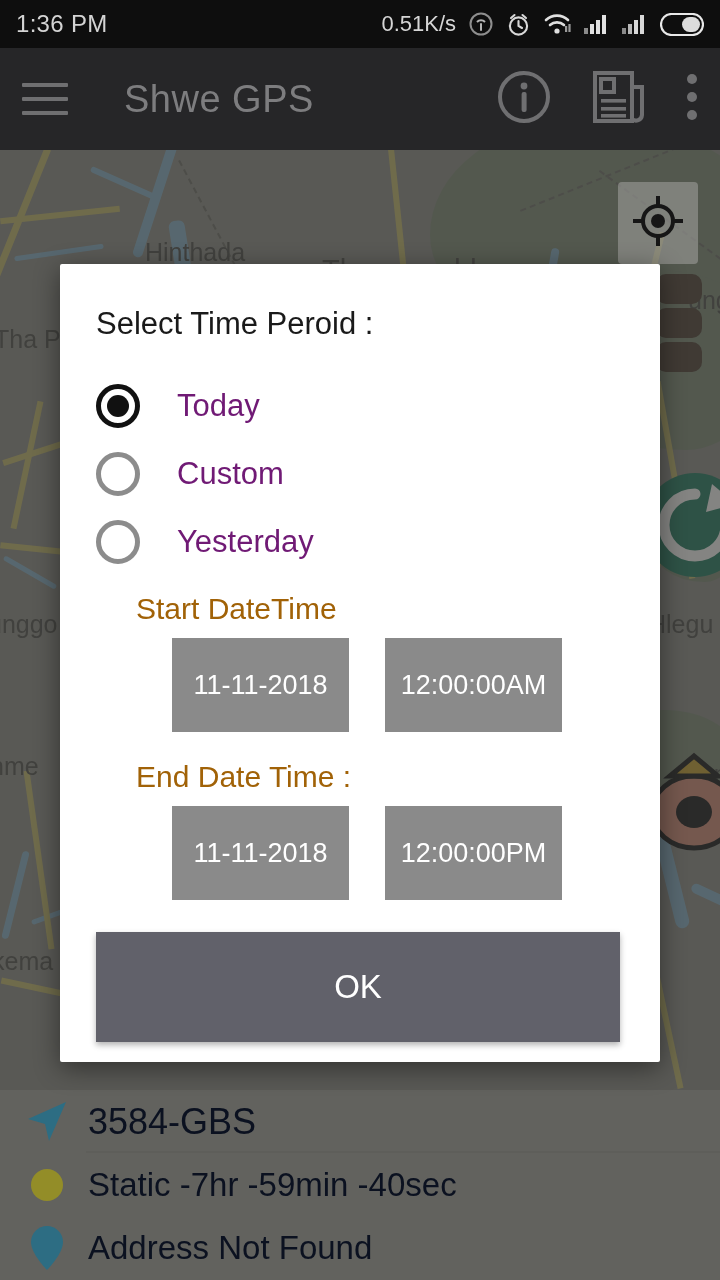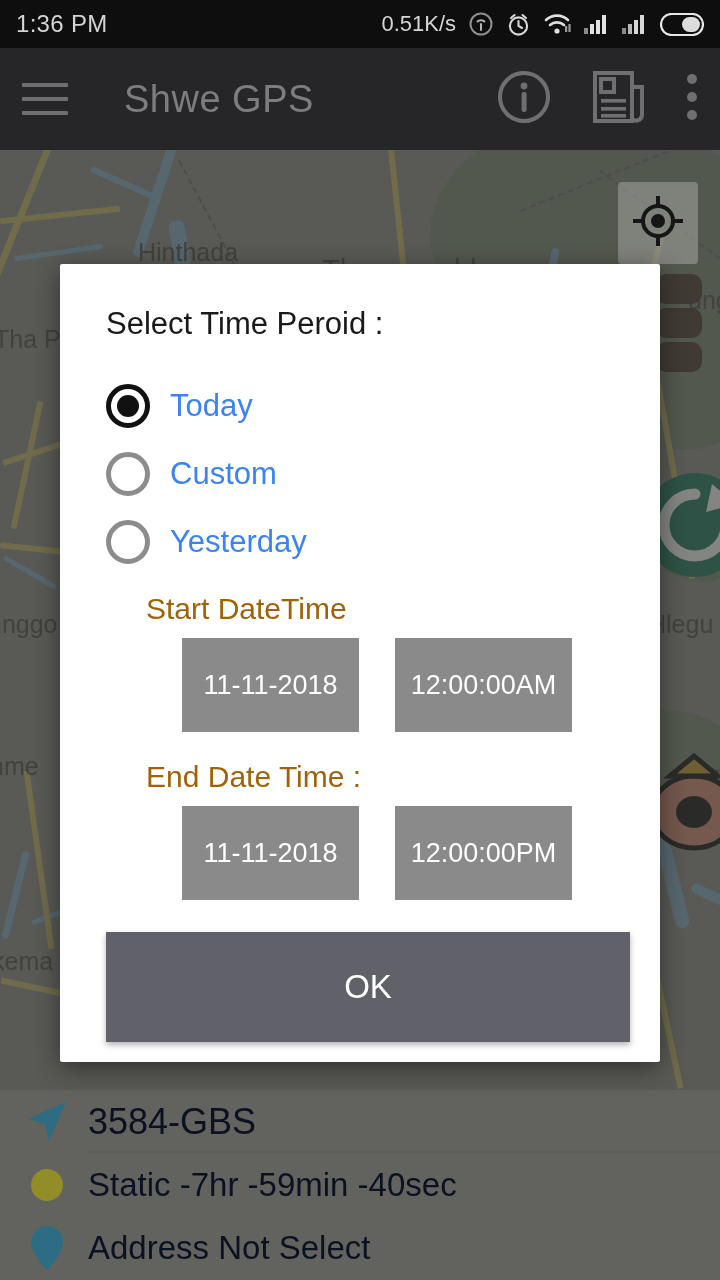--- a/index.html
+++ b/index.html
@@ -86,39 +86,39 @@
 
   
   #scrim{
     position:absolute; left:0; top:48px; width:720px; height:1232px;
     background:rgba(0,0,0,0.22);
   }
   #dialog{
     position:absolute; left:60px; top:264px; width:600px; height:798px;
     background:#ffffff; border-radius:2px;
     box-shadow:0 6px 26px rgba(0,0,0,0.45);
-    padding:0 46px;
+    padding:0 36px;
   }
   #dialog-title{
     font-size:31px; color:#1a1a1a; margin-top:42px;
     font-family:"Liberation Sans", sans-serif;
   }
   .radio-row{
     display:flex; align-items:center; margin-top:24px; cursor:pointer;
   }
   .radio-row.first{ margin-top:42px; }
   .radio-outer{
     width:44px; height:44px; border-radius:50%; flex:0 0 44px;
     display:flex; align-items:center; justify-content:center;
   }
   .radio-outer.on{ border:5px solid #111111; }
   .radio-outer.off{ border:5px solid #8c8c8c; }
   .radio-dot{ width:22px; height:22px; border-radius:50%; background:#111111; }
   .radio-label{
-    font-size:31px; color:#3b82f6; margin-left:20px;
+    font-size:31px; color:#701a75; margin-left:37px;
     font-family:"Liberation Sans", sans-serif;
   }
   .field-label{
     font-size:30px; color:#a16207; margin-top:28px;
     font-family:"Liberation Sans", sans-serif;
     margin-left:40px;
   }
   .field-row{ display:flex; gap:36px; margin-top:12px; padding-left:76px; }
   .dt-field{
     background:#8a8a8a; color:#ffffff; font-size:27px;
@@ -169,21 +169,21 @@
     <div class="map-road" style="left:0px; top:840px; width:120px; height:6px; transform:rotate(12deg);"></div>
     <div class="map-road" style="left:640px; top:80px; width:6px; height:160px; transform:rotate(14deg);"></div>
     <div class="map-road" style="left:672px; top:230px; width:6px; height:200px; transform:rotate(-10deg);"></div>
     <div class="map-road" style="left:644px; top:400px; width:6px; height:180px; transform:rotate(8deg);"></div>
     <div class="map-road" style="left:662px; top:790px; width:6px; height:150px; transform:rotate(-12deg);"></div>
 
     <div class="map-dash" style="left:180px; top:10px; width:140px; transform:rotate(62deg); transform-origin:left top;"></div>
     <div class="map-dash" style="left:520px; top:60px; width:200px; transform:rotate(-22deg); transform-origin:left top;"></div>
     <div class="map-dash" style="left:600px; top:20px; width:160px; transform:rotate(36deg); transform-origin:left top;"></div>
 
-    <div class="map-label" style="left:138px; top:88px;">Hinthada</div>
+    <div class="map-label" style="left:145px; top:88px;">Hinthada</div>
     <div class="map-label" style="left:322px; top:104px; font-size:29px;">Tharrawaddy</div>
     <div class="map-label" style="left:-6px; top:175px;">Tha P</div>
     <div class="map-label" style="left:688px; top:136px;">ung</div>
     <div class="map-label" style="left:-12px; top:460px;">unggo</div>
     <div class="map-label" style="left:-10px; top:602px;">nme</div>
     <div class="map-label" style="left:-8px; top:797px;">kema</div>
     <div class="map-label" style="left:648px; top:460px;">Hlegu</div>
     <div class="map-label" style="left:686px; top:610px;">gon</div>
 
     <div class="map-marker" style="left:650px; top:120px;">
@@ -259,21 +259,21 @@
       </span>
       <span class="info-text">Static -7hr -59min -40sec</span>
     </div>
 
     <div class="info-row">
       <span class="info-ico">
         <svg width="32" height="44" viewBox="0 0 32 44">
           <path d="M16 0 C24.8 0 32 7.2 32 16 C32 28 16 44 16 44 C16 44 0 28 0 16 C0 7.2 7.2 0 16 0 Z" fill="#3a8ca8"></path>
         </svg>
       </span>
-      <span class="info-text">Address Not Select</span>
+      <span class="info-text">Address Not Found</span>
     </div>
   </div>
 
   <div id="scrim"></div>
 
   <div id="dialog">
 
     <div id="dialog-title">Select Time Peroid :</div>
 
     <div class="radio-row first">

